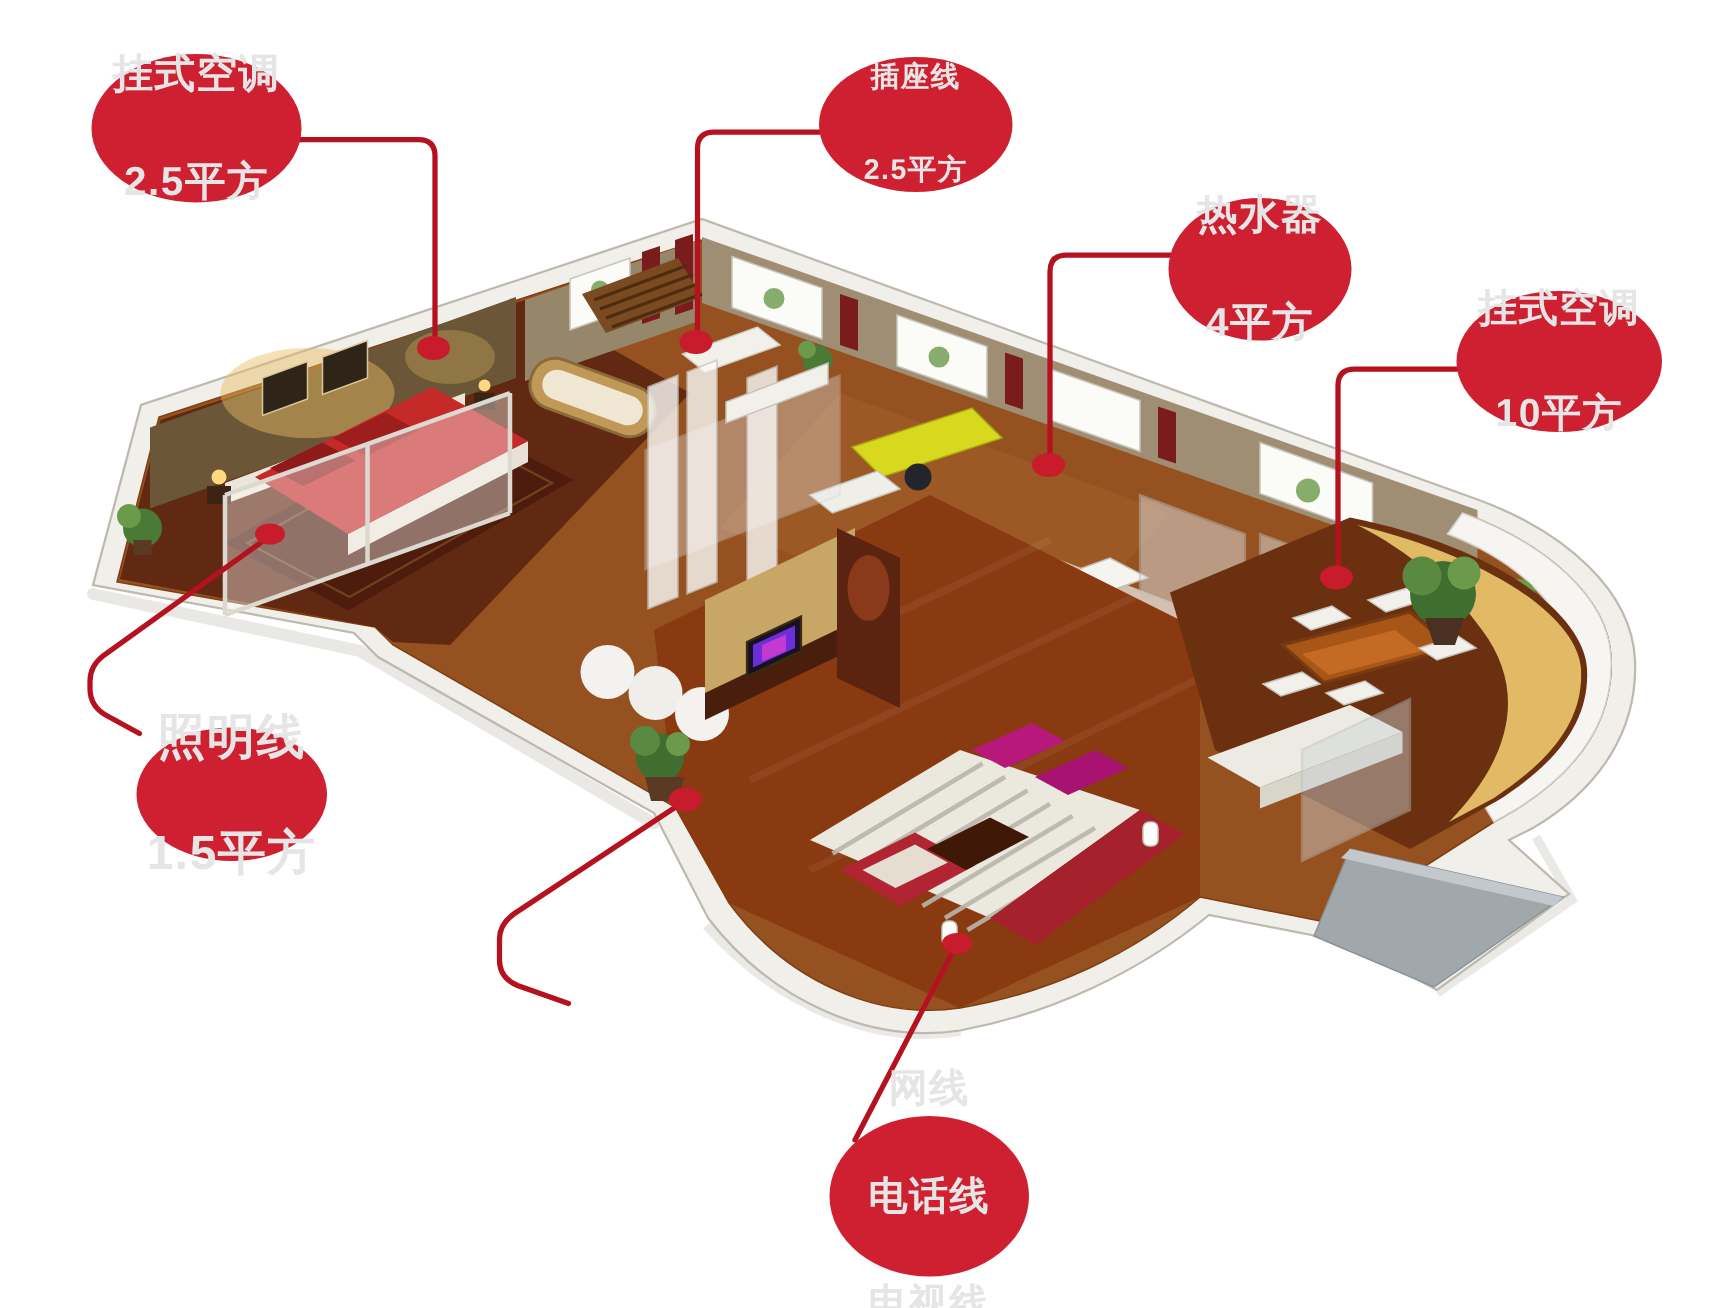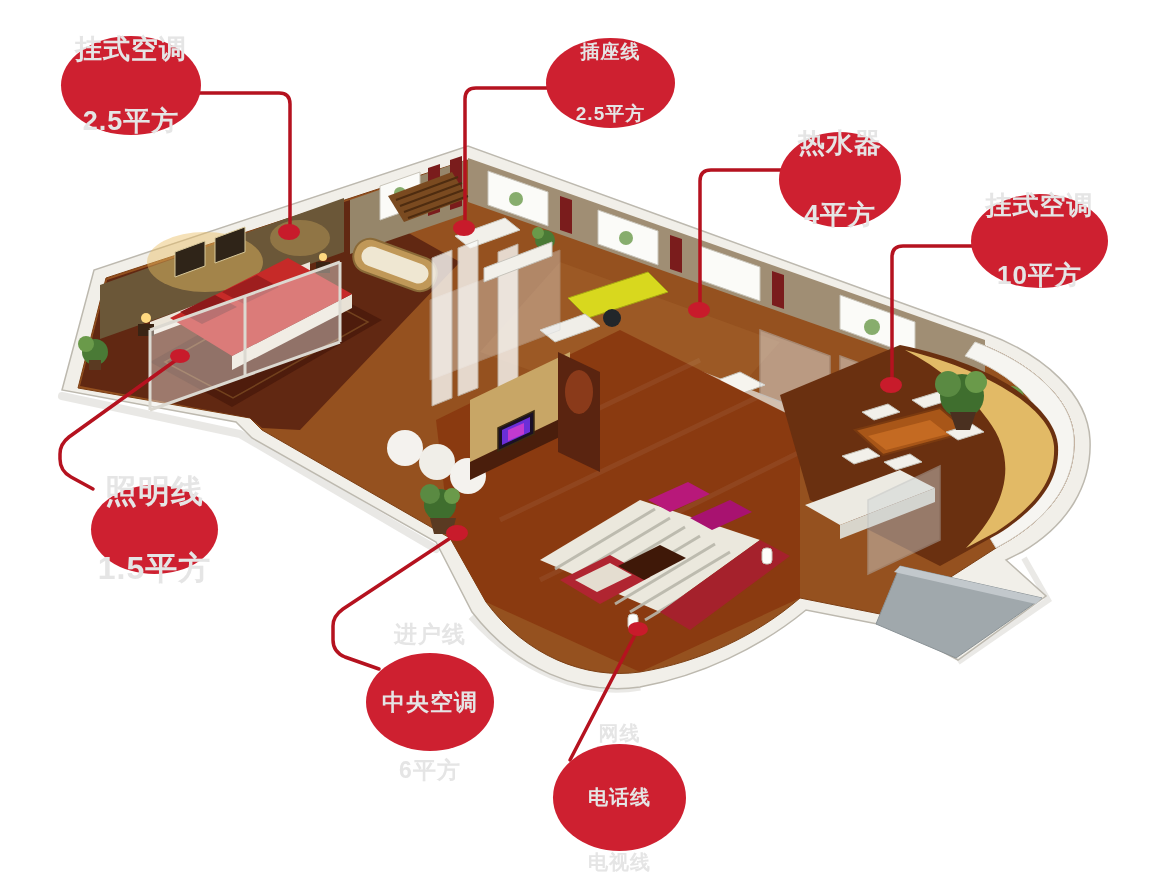--- a/index.html
+++ b/index.html
@@ -10,21 +10,21 @@
   .lbl{position:absolute;display:flex;flex-direction:column;align-items:center;
        justify-content:center;background:#ce2030;color:#e5e5e5;border-radius:50%;
        font-weight:700;text-align:right;letter-spacing:1px;z-index:5;gap:40px;}
   .lbl span{display:block;white-space:nowrap;}
   #lbl-wall-ac      {left:61px; top:36px; width:140px;height:99px; font-size:27px;line-height:1.15;}
   #lbl-socket       {left:546px;top:38px; width:129px;height:90px; font-size:19px;line-height:1.15;}
   #lbl-heater       {left:779px;top:132px;width:122px;height:95px; font-size:27px;line-height:1.15;}
   #lbl-entry-main   {left:971px;top:194px;width:137px;height:94px; font-size:26px;line-height:1.15;}
   #lbl-lighting     {left:91px; top:485px;width:127px;height:89px; font-size:32px;line-height:1.15;}
   #lbl-entry-ac     {left:366px;top:653px;width:128px;height:98px; font-size:23px;line-height:1.22;}
-  #lbl-signal       {left:553px;top:744px;width:133px;height:107px;font-size:20px;line-height:1.22;}
+  #lbl-signal       {left:553px;top:744px;width:133px;height:107px;font-size:26px;line-height:1.22;}
 </style>
 </head>
 <body>
 
 <div id="stage">
 
 <svg id="plan-svg" width="1150" height="872" viewBox="0 0 1150 872">
 
   <g opacity="0.5">
     <path d="M62,396 L240,434 L436,549" stroke="#d4d2cc" stroke-width="8" fill="none" stroke-linecap="round"></path>
@@ -244,24 +244,19 @@
     <span>4平方</span>
   </div>
   <div class="lbl" id="lbl-entry-main">
     <span>挂式空调</span>
     <span>10平方</span>
   </div>
   <div class="lbl" id="lbl-lighting">
     <span>照明线</span>
     <span>1.5平方</span>
   </div>
-  <div class="lbl" id="lbl-entry-ac">
-    <span>进户线</span>
-    <span>中央空调</span>
-    <span>6平方</span>
-  </div>
   <div class="lbl" id="lbl-signal">
     <span>网线</span>
     <span>电话线</span>
     <span>电视线</span>
   </div>
 
 </div>
 
 </body></html>

